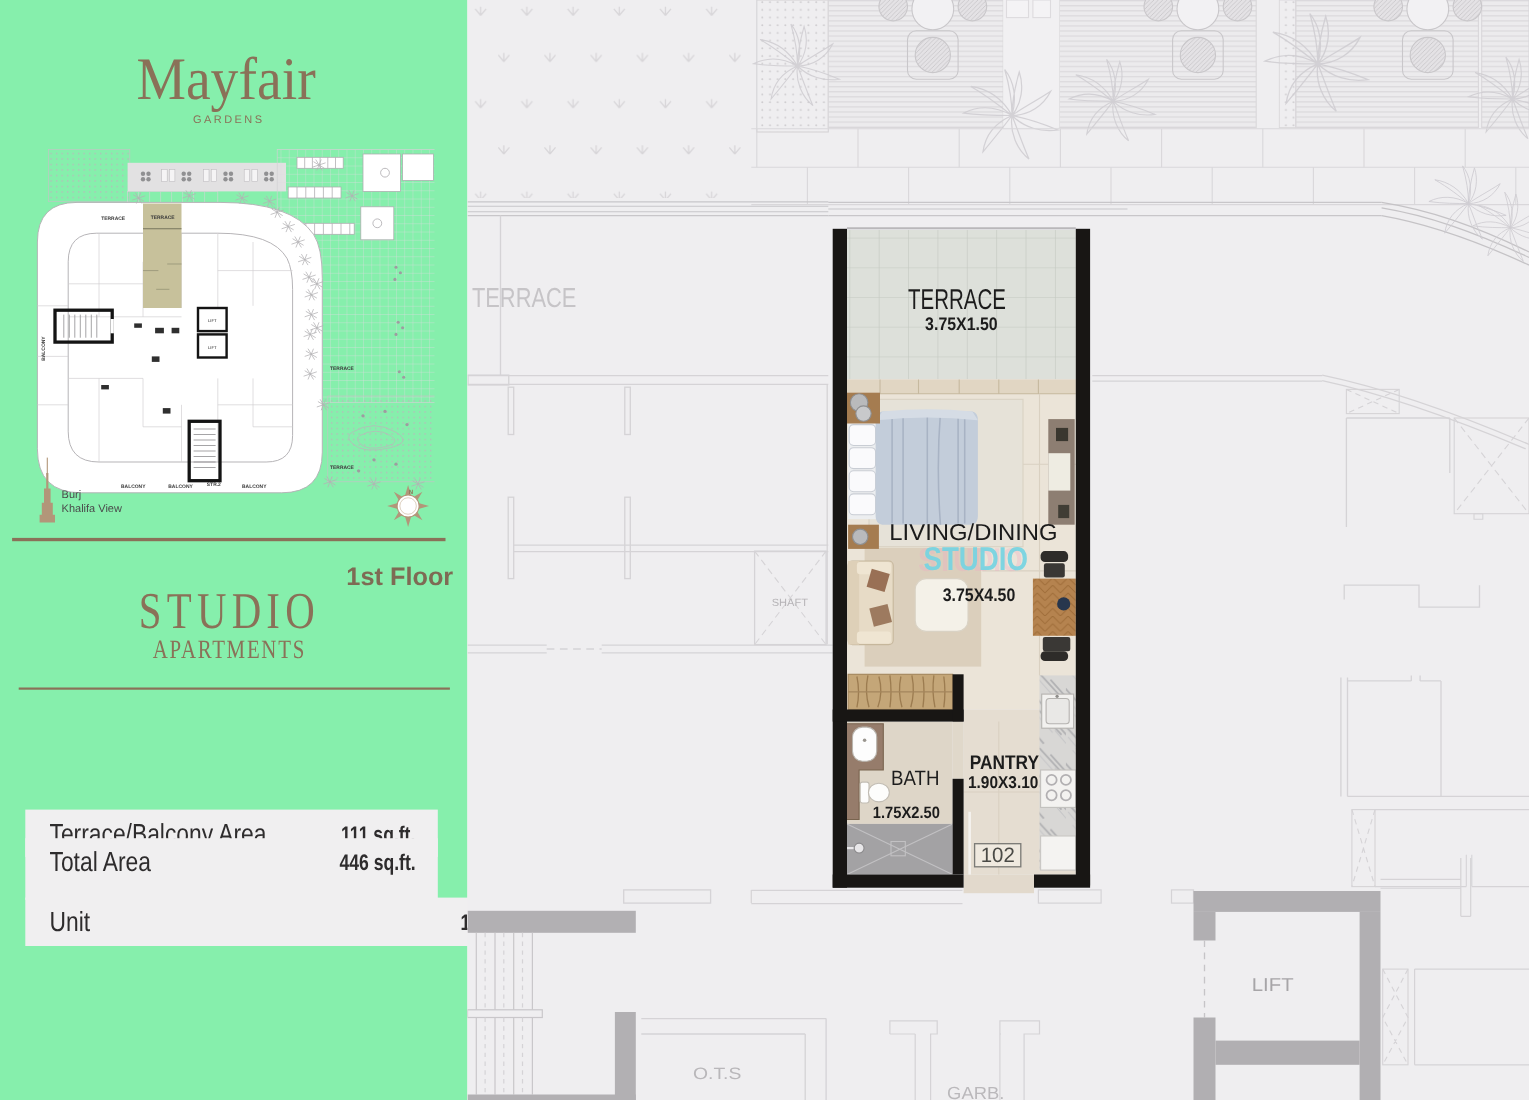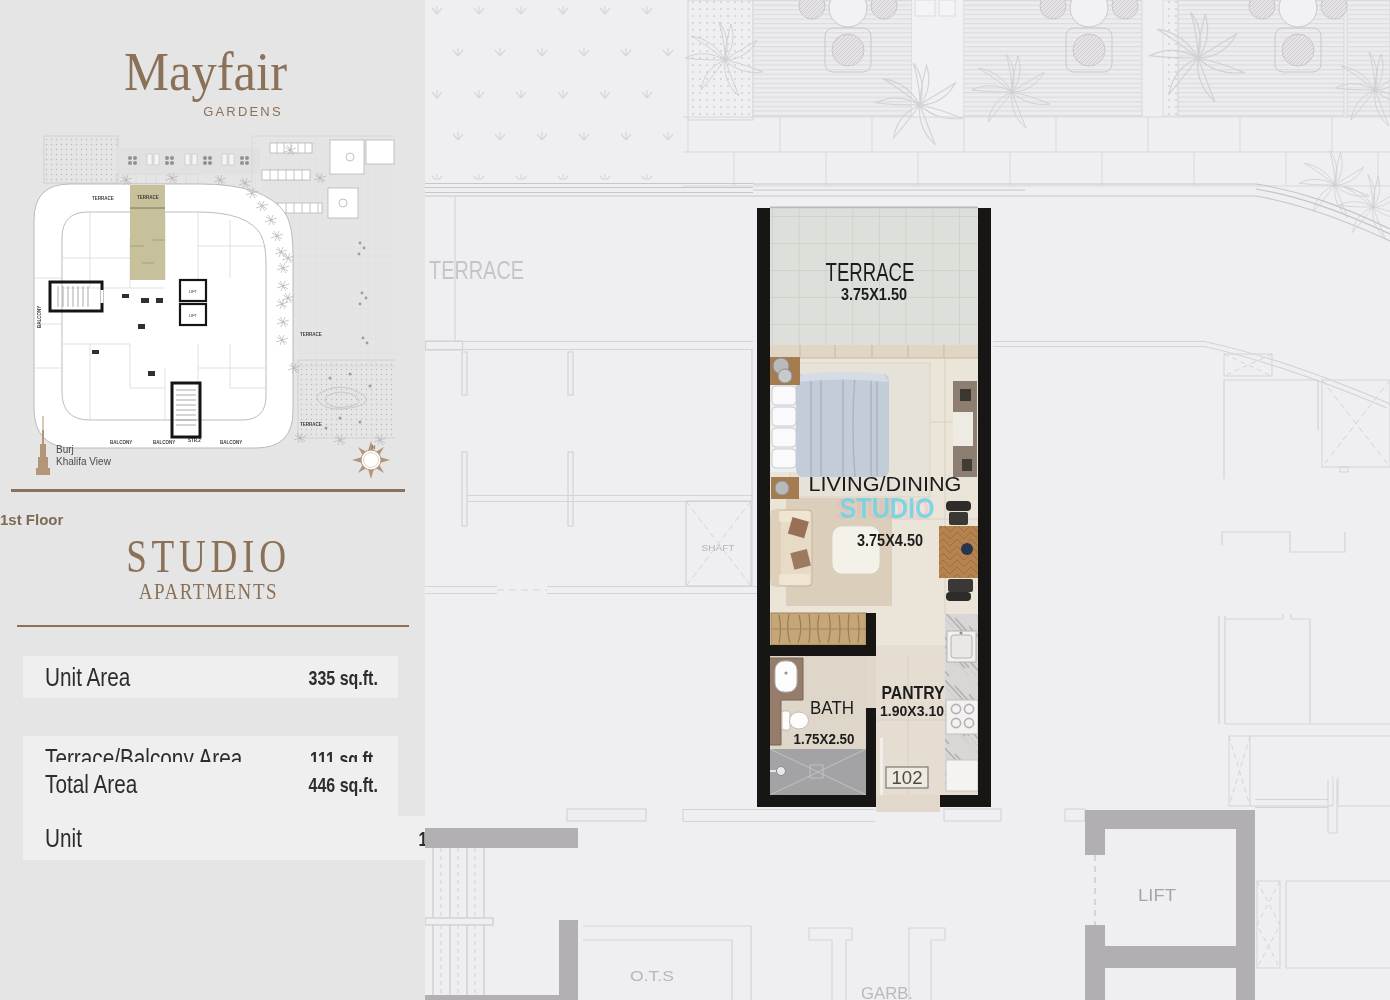--- a/index.html
+++ b/index.html
@@ -1,28 +1,28 @@
 <!DOCTYPE html>
 <html><head>
 <meta charset="utf-8">
 <style>
   html,body{margin:0;padding:0;width:1390px;height:1000px;overflow:hidden;background:#fff;
     font-family:"Liberation Sans",sans-serif;}
   .abs{position:absolute;}
-  #panel{position:absolute;left:0;top:0;width:425px;height:1000px;background:#e5e5e5;}
+  #panel{position:absolute;left:0;top:0;width:425px;height:1000px;background:#86efac;}
   #plan{position:absolute;left:425px;top:0;width:965px;height:1000px;background:#efeef0;}
 </style>
 </head>
 <body>
 
 <div id="panel">
 
   <div class="abs" style="left:0;top:40px;width:411px;text-align:center;font-family:'Liberation Serif',serif;font-size:55px;color:#8a7158;transform:scaleX(0.92);">Mayfair</div>
 
-  <div class="abs" style="left:0;top:104px;width:416px;text-align:center;font-size:13px;color:#8a7158;letter-spacing:2.2px;margin-left:35px;">GARDENS</div>
+  <div class="abs" style="left:0;top:104px;width:416px;text-align:center;font-size:10px;color:#8a7158;letter-spacing:2.2px;">GARDENS</div>
 
   <svg class="abs" style="left:30px;top:128px;" width="365" height="354" viewBox="0 0 365 354">
   <defs>
     <pattern id="kdots" width="5" height="5" patternUnits="userSpaceOnUse">
       <circle cx="1.5" cy="1.5" r="0.7" fill="#b9b7ba"></circle>
     </pattern>
     <pattern id="kgrid2" width="7.5" height="7.5" patternUnits="userSpaceOnUse">
       <path d="M0,0 H7.5 M0,0 V7.5" stroke="#dedce0" stroke-width="0.6" fill="none"></path>
     </pattern>
     <g id="kplant" stroke="#b4b2b5" stroke-width="0.7" fill="none">
@@ -216,32 +216,28 @@
           <path d="M13,13 L4.5,8 L8,4.5 Z"></path>
     </g>
     <circle r="10" fill="#fff" stroke="#b29679" stroke-width="1"></circle>
     <circle r="7.5" fill="none" stroke="#cbb79f" stroke-width="0.6"></circle>
     <text x="2.5" y="-11" font-size="5.5" fill="#8d7457" font-weight="bold" text-anchor="middle">N</text>
   </g>
   </svg>
 
   <div class="abs" style="left:11px;top:489px;width:394px;height:2.6px;background:#8a7158;"></div>
 
-  <div class="abs" style="left:0;top:511px;width:412px;text-align:left;font-size:15px;font-weight:bold;color:#7e6b54;">1st Floor</div>
+  <div class="abs" style="left:0;top:511px;width:412px;text-align:right;font-size:23px;font-weight:bold;color:#7e6b54;">1st Floor</div>
 
   <div class="abs" style="left:0;top:529px;width:417px;text-align:center;font-family:'Liberation Serif',serif;font-size:47px;color:#8a7158;letter-spacing:6px;transform:scaleX(0.79);">STUDIO</div>
 
   <div class="abs" style="left:0;top:578px;width:417px;text-align:center;font-family:'Liberation Serif',serif;font-size:24px;color:#8a7158;letter-spacing:2px;transform:scaleX(0.79);">APARTMENTS</div>
 
   <div class="abs" style="left:17px;top:625px;width:392px;height:2.2px;background:#8a7158;"></div>
 
-  <div class="abs" style="left:23px;top:656px;width:375px;height:42px;background:#f0eff0;">
-    <span class="abs" style="left:22px;top:7px;font-size:25px;color:#2e2c2d;transform:scaleX(0.83);transform-origin:left;">Unit Area</span>
-    <span class="abs" style="right:20px;top:10px;font-size:20.5px;font-weight:bold;color:#2e2c2d;transform:scaleX(0.78);transform-origin:right;">335 sq.ft.</span>
-  </div>
 
   <div class="abs" style="left:23px;top:709px;width:375px;height:43px;background:#f0eff0;margin-top:27px;">
     <span class="abs" style="left:22px;top:8px;font-size:25px;color:#2e2c2d;transform:scaleX(0.83);transform-origin:left;">Terrace/Balcony Area</span>
     <span class="abs" style="right:20px;top:11px;font-size:20.5px;font-weight:bold;color:#2e2c2d;transform:scaleX(0.78);transform-origin:right;">111 sq.ft.</span>
   </div>
 
   <div class="abs" style="left:23px;top:762px;width:375px;height:56px;background:#f0eff0;">
     <span class="abs" style="left:22px;top:8px;font-size:25px;color:#2e2c2d;transform:scaleX(0.83);transform-origin:left;">Total Area</span>
     <span class="abs" style="right:20px;top:11px;font-size:20.5px;font-weight:bold;color:#2e2c2d;transform:scaleX(0.78);transform-origin:right;">446 sq.ft.</span>
   </div>

